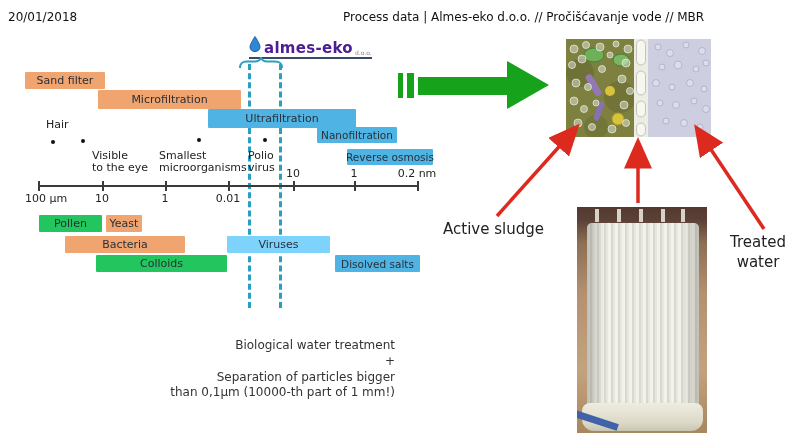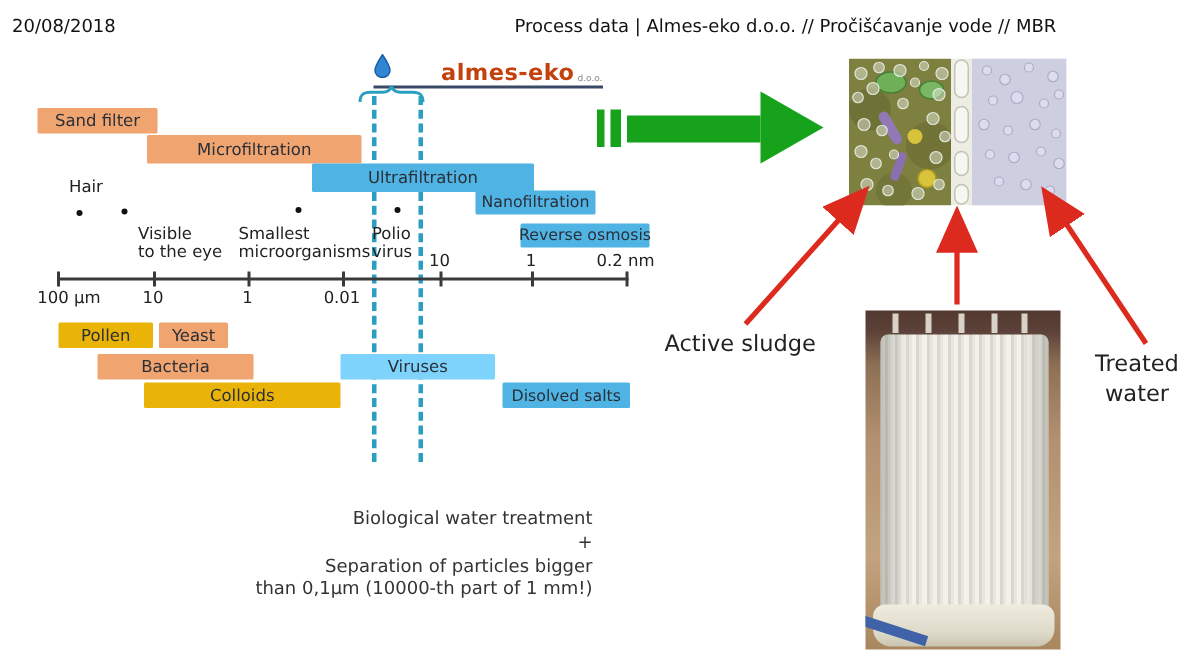--- a/index.html
+++ b/index.html
@@ -4,39 +4,39 @@
 <style>
   html,body{margin:0;padding:0;background:#fff;}
   .slide{position:relative;width:800px;height:442px;background:#fff;overflow:hidden;
          font-family:"DejaVu Sans","Liberation Sans",sans-serif;color:#222;}
   .abs{position:absolute;}
   .t-date{left:8px;top:10px;font-size:12px;color:#111;}
   .t-header{left:343px;top:10px;font-size:12px;color:#111;white-space:nowrap;}
 
   
   .logo{left:249px;top:36px;display:flex;align-items:flex-end;border-bottom:2px solid #3a4a66;padding-bottom:1px;}
-  .logo-text{font-size:15px;font-weight:600;color:#c2410c;letter-spacing:.3px;line-height:1;margin-left:30px;}
+  .logo-text{font-size:15px;font-weight:600;color:#4c1d95;letter-spacing:.3px;line-height:1;}
   .logo-suffix{font-size:6px;color:#888;margin-left:2px;line-height:1;}
 
   
   .dash{width:0;border-left:3px dashed #2b9fc0;top:64px;height:244px;}
   .dash.l{left:248px;} .dash.r{left:279px;}
 
   
   .box{display:flex;align-items:center;justify-content:center;font-size:11px;color:#2a2f38;
        white-space:nowrap;border-radius:1px;}
-  .orange{background:#f0a470;} .yellow{background:#eab308;} .blue{background:#4fb4e4;} .green{background:#7dd3fc;}
+  .orange{background:#f0a470;} .yellow{background:#22c55e;} .blue{background:#4fb4e4;} .green{background:#7dd3fc;}
   .b-sand{left:25px;top:72px;width:80px;height:17px;}
   .b-micro{left:98px;top:90px;width:143px;height:19px;}
   .b-ultra{left:208px;top:109px;width:148px;height:19px;}
   .b-nano{left:317px;top:127px;width:80px;height:16px;font-size:10.5px;}
   .b-ro{left:347px;top:149px;width:86px;height:16px;font-size:10.5px;}
   .b-pollen{left:39px;top:215px;width:63px;height:17px;}
-  .b-yeast{left:106px;top:215px;width:46px;height:17px;}
-  .b-bacteria{left:65px;top:236px;width:104px;height:17px;}
+  .b-yeast{left:106px;top:215px;width:36px;height:17px;}
+  .b-bacteria{left:65px;top:236px;width:120px;height:17px;}
   .b-viruses{left:227px;top:236px;width:103px;height:17px;}
   .b-colloids{left:96px;top:255px;width:131px;height:17px;}
   .b-salts{left:335px;top:255px;width:85px;height:17px;font-size:10.5px;}
   .b-organic{left:169px;top:273px;width:186px;height:18px;}
 
   
   .marker-label{font-size:11px;color:#222;text-align:left;line-height:1.1;}
   .dot{width:4px;height:4px;border-radius:50%;background:#111;}
 
   
@@ -74,21 +74,21 @@
        background:linear-gradient(180deg,#efece0,#ddd9c8 70%,#c9c4b0);}
   .bluehose{position:absolute;left:-10px;top:209px;width:52px;height:7px;background:#3f62a8;transform:rotate(18deg);}
 
   .overlay{left:0;top:0;pointer-events:none;}
 </style>
 </head>
 <body>
 
 <div class="slide">
 
-  <div class="abs t-date">20/08/2018</div>
+  <div class="abs t-date">20/01/2018</div>
   <div class="abs t-header">Process data | Almes-eko d.o.o. // Pročišćavanje vode // MBR</div>
 
   <div class="abs logo">
     <span style="margin-right:3px;">
       <svg width="12" height="16" viewBox="0 0 12 16">
           <path d="M6,0.5 C6,0.5 1,8 1,11 A5,4.6 0 0 0 11,11 C11,8 6,0.5 6,0.5 Z" fill="#2e86d4" stroke="#1b5fa8" stroke-width="1"></path>
         </svg>
     </span>
     <span class="logo-text">almes-eko</span>
     <span class="logo-suffix">d.o.o.</span>

